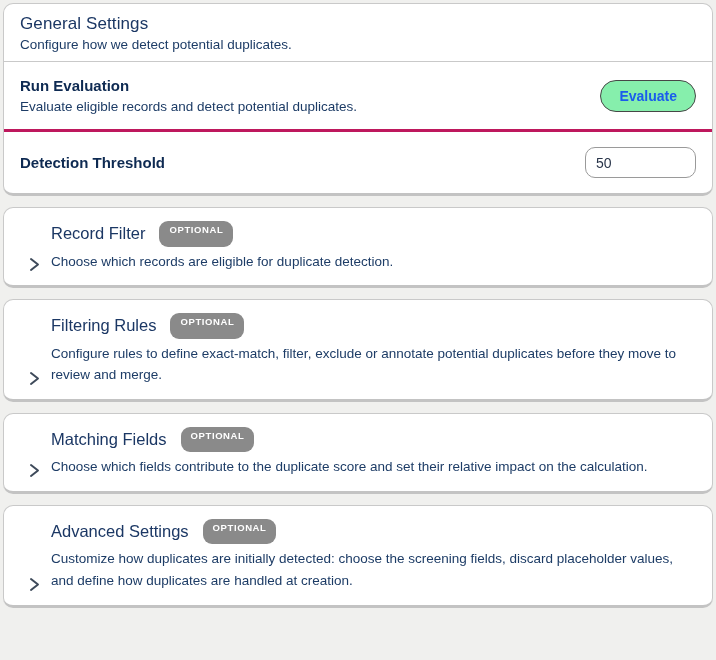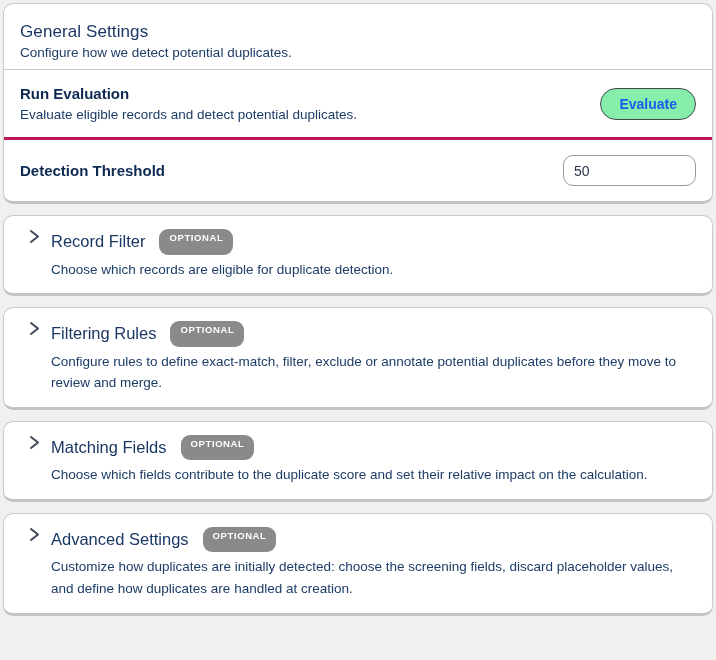--- a/index.html
+++ b/index.html
@@ -12,21 +12,21 @@
     overflow: hidden;
   }
   .card {
     background: #ffffff;
     border: 1px solid #c9c9c9;
     border-bottom: 3px solid #c3c3c3;
     border-radius: 10px;
     margin-bottom: 11px;
   }
   
-  .card-header { padding: 18px 16px 9px 16px; }
+  .card-header { padding: 10px 16px 9px 16px; }
   .card-header h2 {
     font-size: 17px; font-weight: 400; color: #1b3764; letter-spacing: .1px;
   }
   .card-header p { font-size: 13.5px; margin-top: 3px; color: #1d3c66; }
   .full-divider { border-top: 1px solid #c9c9c9; }
   .setting-row {
     display: flex; align-items: center; justify-content: space-between;
     padding: 15px 16px;
   }
   .setting-row + .setting-row { border-top: 3px solid #be185d; }
@@ -48,27 +48,27 @@
   }
   .toggle-state { font-size: 10.5px; color: #63666b; margin-top: 4px; }
   
   .pill-button {
     background: #86efac; border: 1.5px solid #474747; border-radius: 999px;
     padding: 7px 18px; font-size: 14px; font-weight: 700; color: #1b5cec;
     cursor: pointer; font-family: inherit;
   }
   
   .num-input {
-    width: 133px; height: 31px; border: 1px solid #9a9a9a; border-radius: 10px;
+    width: 111px; height: 31px; border: 1px solid #9a9a9a; border-radius: 10px;
     padding: 8px 10px; font-size: 14px; color: #29354a; font-family: inherit;
     background: #fff;
   }
   
   .expander {
-    display: flex; align-items: flex-start;
+    display: flex; align-items: flex-end;
     padding: 13px 16px 13px 24px; cursor: pointer;
   }
   .chev-box { width: 14px; margin-right: 9px; flex: none; display: flex; }
   .exp-content { flex: 1; }
   .exp-title-row { display: flex; align-items: center; }
   .exp-title { font-size: 16.5px; font-weight: 400; color: #1b3764; }
   .badge {
     margin-left: 14px; background: #8a8a8a; color: #ffffff;
     font-size: 9.5px; font-weight: 700; letter-spacing: .6px;
     padding: 4px 10px 12px 10px; border-radius: 9px; line-height: 1;

